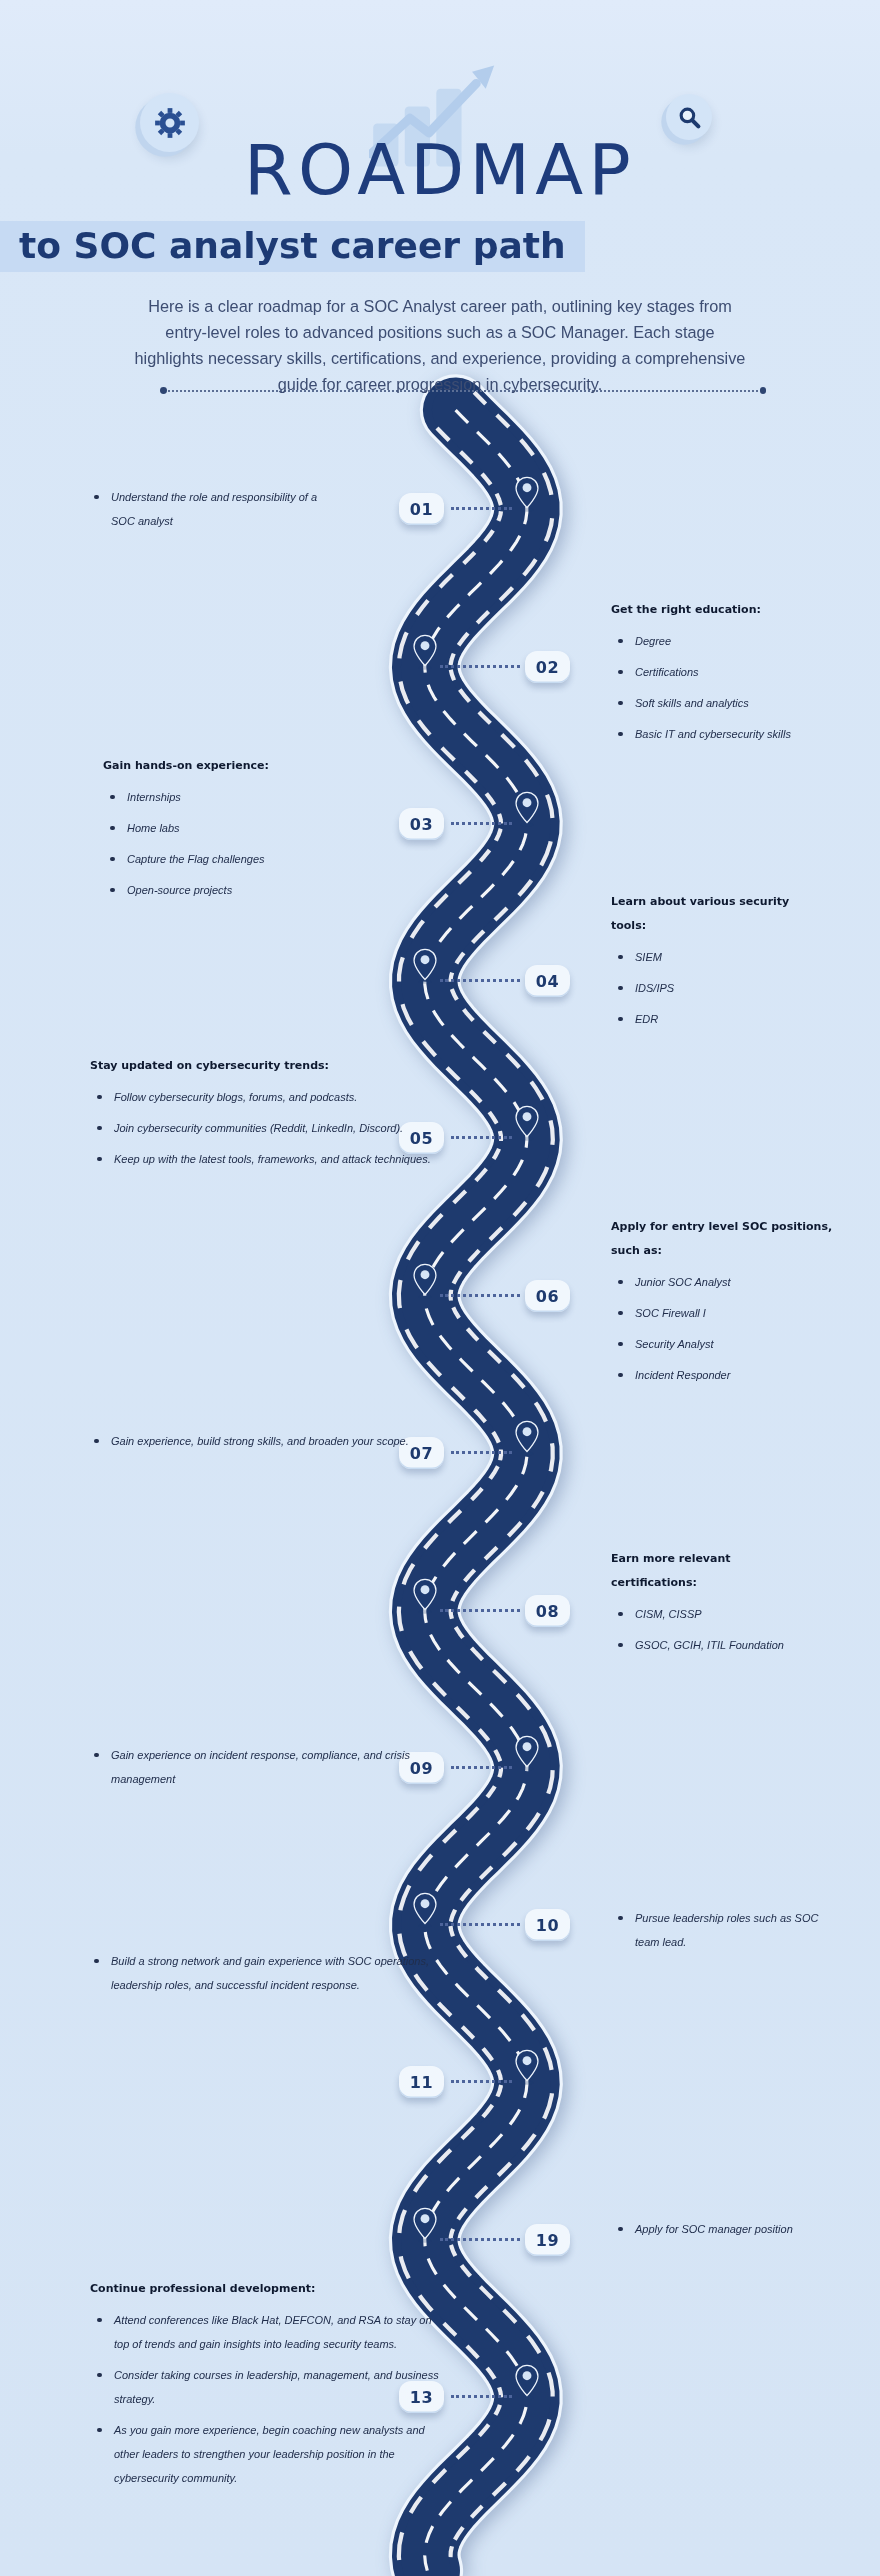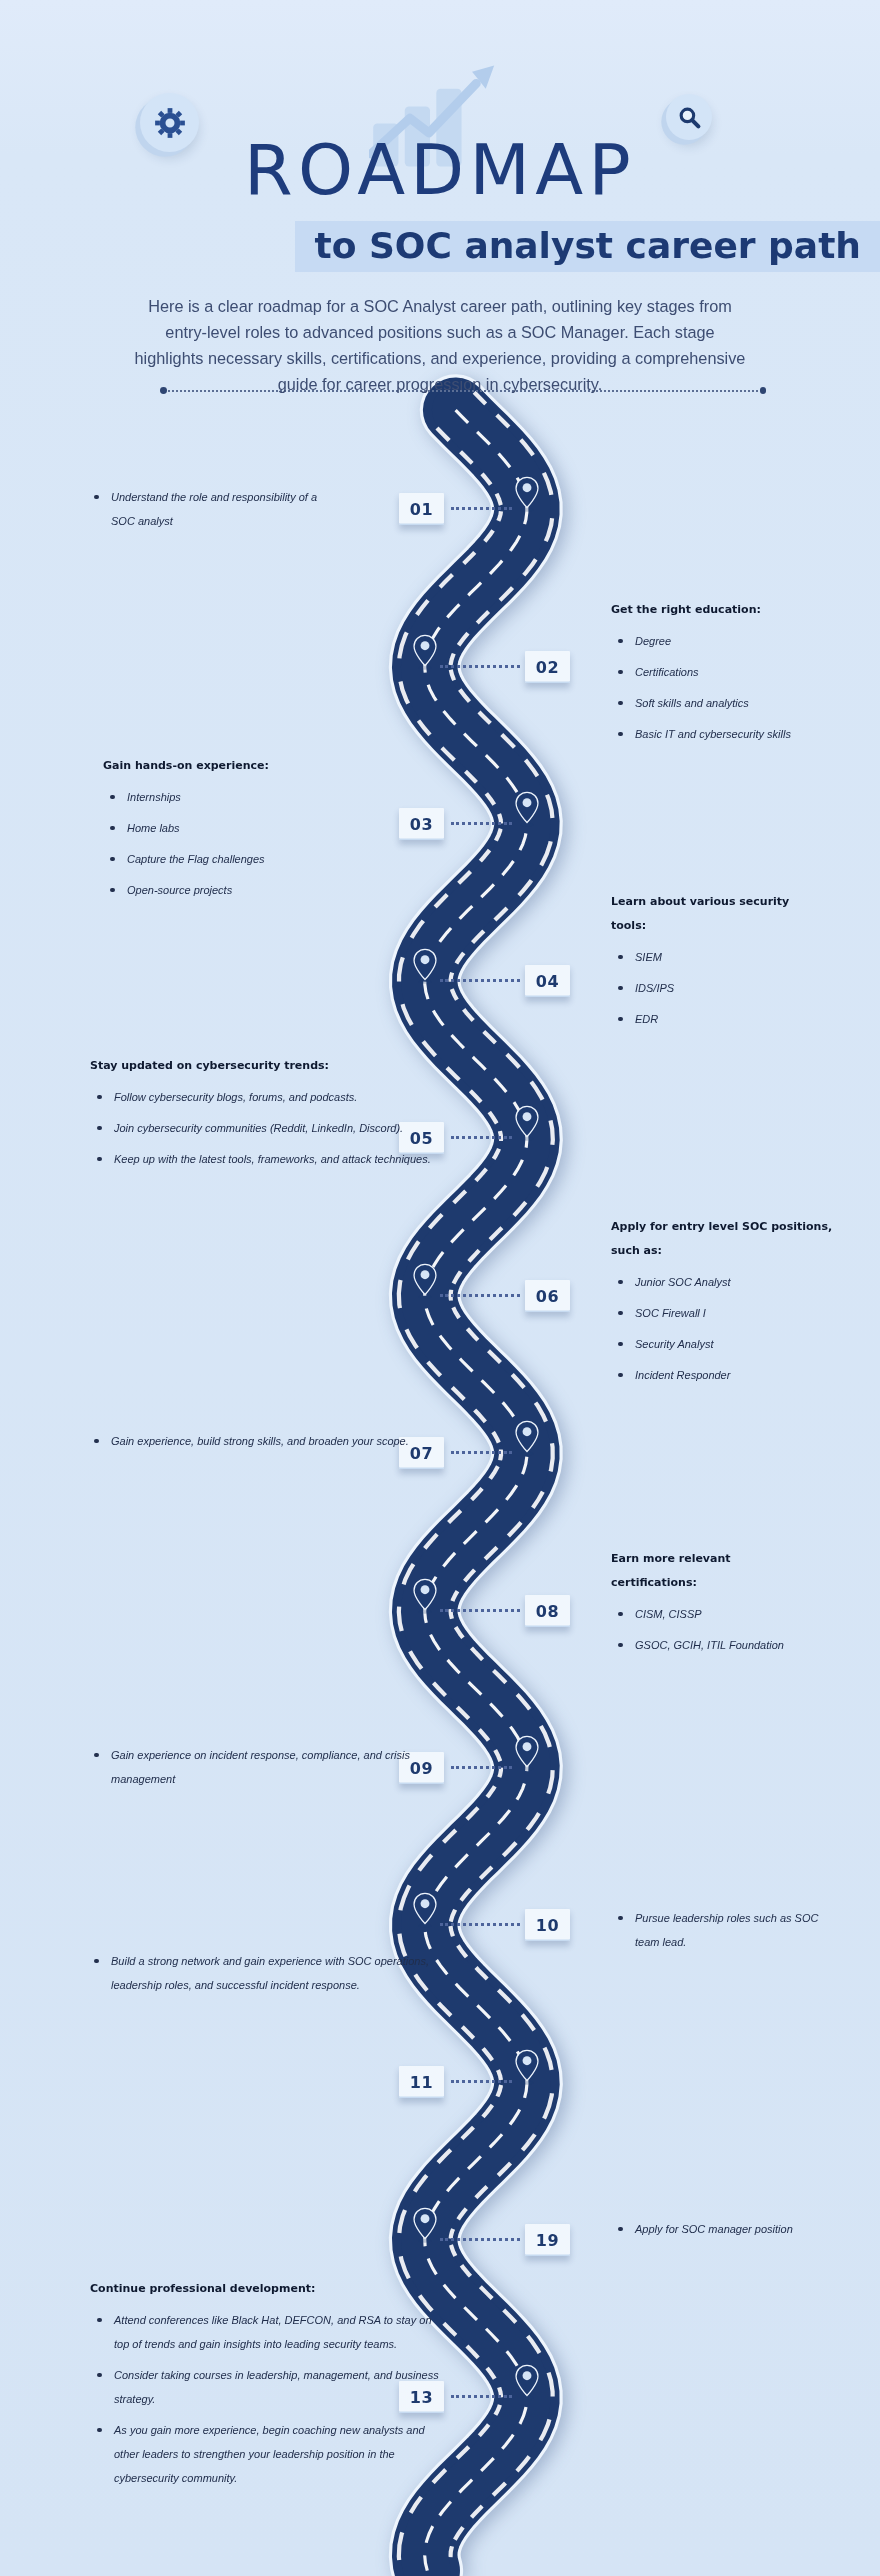--- a/index.html
+++ b/index.html
@@ -18,41 +18,41 @@
   .gear-wrap { left:140px; top:93px; width:59px; height:59px; }
   .mag-wrap  { left:666px; top:94px; width:46px; height:46px; }
 
   .chart-deco { position:absolute; left:369px; top:56px; z-index:1; }
 
   .page-title {
     position:absolute; top:135px; left:0; width:100%; text-align:center; z-index:3;
     font-family:"DejaVu Sans", sans-serif; font-size:70px; line-height:1;
     font-weight:400; letter-spacing:5.3px; color:#1e3c7c;
   }
-  .subtitle-row { position:absolute; top:221px; left:0; width:100%; text-align:right; z-index:3; }
+  .subtitle-row { position:absolute; top:221px; left:0; width:100%; text-align:left; z-index:3; }
   .subtitle {
     display:inline-block; background:#c6daf3; padding:4.2px 19px 6.3px;
     font-family:"DejaVu Sans", sans-serif; font-size:36px; font-weight:700; color:#1d3a74;
   }
   .intro {
     position:absolute; top:293px; left:50%; transform:translateX(-50%); width:611px; z-index:3;
     text-align:center; font-size:16.3px; line-height:26px; color:#3d4d72;
   }
 
   .divider { position:absolute; top:390px; left:168px; width:590px; height:0; border-top:2.6px dotted #5b6e94; z-index:2; }
   .divider .enddot { position:absolute; top:-4.7px; width:6.9px; height:6.9px; border-radius:50%; background:#2e4572; }
   .divider .enddot.l { left:-8.4px; } .divider .enddot.r { right:-8.4px; }
 
   
   .road-svg { position:absolute; left:0; top:0; z-index:1; filter:drop-shadow(5.3px 4.2px 8.4px rgba(30,58,110,.28)); }
 
   
   .marker { position:absolute; left:0; width:100%; height:0; z-index:4; }
   .badge {
-    position:absolute; top:-16px; width:45px; height:32px; background:#f1f7fd; border-radius:1px;
+    position:absolute; top:-16px; width:45px; height:32px; background:#f1f7fd; border-radius:12px;
     box-shadow:0 4.7px 6.9px rgba(31,58,110,.22), inset 0 -1.6px 0 rgba(189,211,238,.8);
     display:flex; align-items:center; justify-content:center;
     font-family:"DejaVu Sans", sans-serif; font-weight:700; font-size:16px; color:#1e3a6e; letter-spacing:0.5px;
   }
   .m-right .badge { left:399px; }
   .m-left  .badge { left:525px; }
   .dots { position:absolute; top:-1.6px; height:0; border-top:3.2px dotted #4d649b; }
   .m-right .dots { left:451px; width:61px; }
   .m-left  .dots { left:440px; width:80px; }
   .pin { position:absolute; top:-33px; width:24px; height:37px; }

